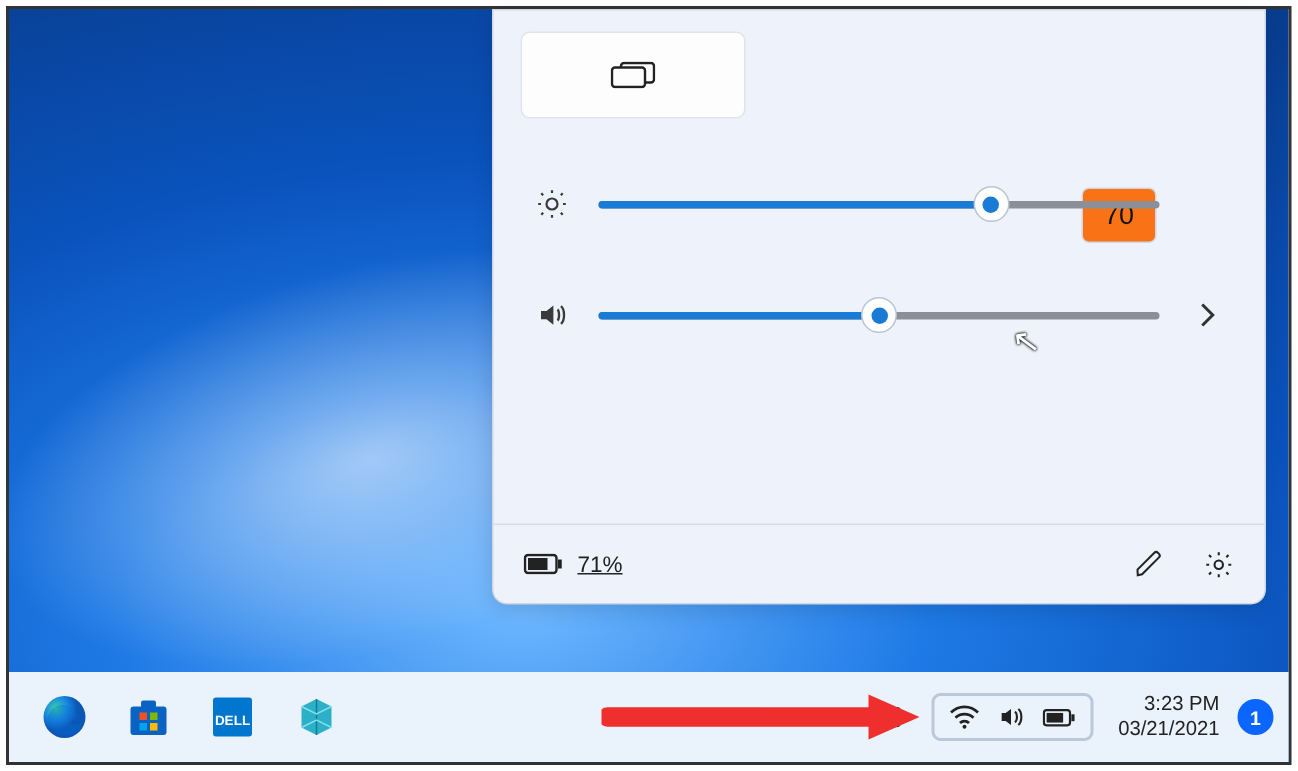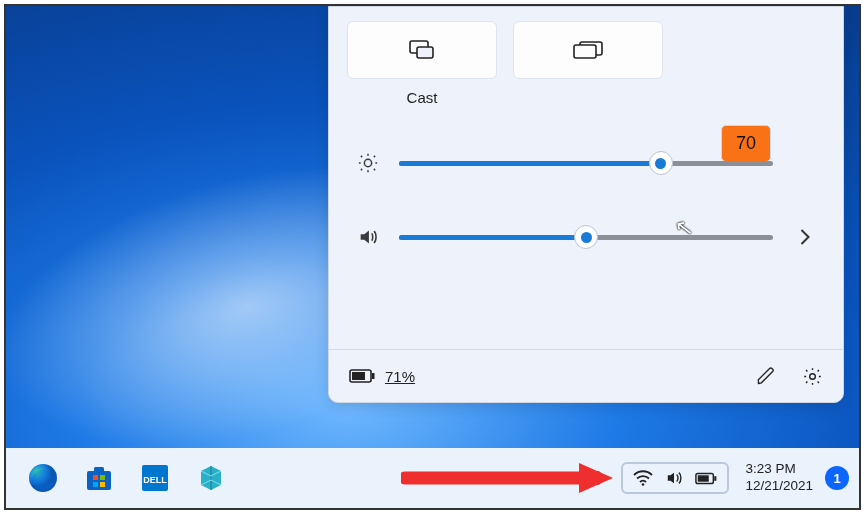--- a/index.html
+++ b/index.html
@@ -7,21 +7,21 @@
   .desktop{position:absolute;inset:0;background:radial-gradient(ellipse 900px 500px at 40% 80%,#6fb8ff 0%,#1e7ae6 30%,#0a53bd 60%,#083b8b 100%);}
   .desktop::after{content:"";position:absolute;left:-60px;top:150px;width:600px;height:300px;border-radius:50%;background:radial-gradient(ellipse at center,rgba(255,255,255,.55) 0%,rgba(255,255,255,0) 60%);transform:rotate(-15deg);}
   
   .taskbar{position:absolute;left:0;right:0;bottom:0;height:60px;background:#eaf2fb;display:flex;align-items:center;}
   .tb-left{display:flex;align-items:flex-start;gap:22px;padding-left:20px;}
   .tb-icon{width:34px;height:34px;display:flex;align-items:center;justify-content:center;}
   .tb-spacer{flex:1;}
   .tb-right{display:flex;align-items:center;gap:6px;padding-right:10px;}
   .tray-mini{display:flex;align-items:center;gap:16px;margin-right:14px;color:#2b2b2b;}
   .tray-box{display:flex;align-items:center;gap:12px;border:2px solid #b9c8da;border-radius:6px;padding:6px 10px;background:#eaf2fb;}
-  .clock{display:flex;flex-direction:column;font-size:13.5px;color:#222;line-height:1.25;margin:0 6px 0 10px;}
+  .clock{display:flex;flex-direction:column;align-items:flex-end;font-size:13.5px;color:#222;line-height:1.25;margin:0 6px 0 10px;}
   .notif{width:24px;height:24px;border-radius:50%;background:#0a66ff;color:#fff;display:flex;align-items:center;justify-content:center;font-size:13px;font-weight:600;}
   
   .flyout{position:absolute;right:15px;top:0;width:514px;height:395px;background:#eef2fa;border:1px solid #cfd6e4;border-bottom-left-radius:10px;border-bottom-right-radius:10px;box-shadow:0 4px 14px rgba(0,0,0,.12);}
   .tiles{display:flex;gap:16px;padding:14px 18px 0 18px;}
   .tile{width:150px;}
   .tile-btn{height:56px;background:#fdfdfe;border:1px solid #dfe3ec;border-radius:6px;display:flex;align-items:center;justify-content:center;color:#222;}
   .tile-label{text-align:center;margin-top:10px;font-size:15px;color:#222;}
   .tooltip{position:absolute;right:72px;top:118px;background:#f97316;border:1px solid #cfd6e4;border-radius:5px;padding:7px 14px;font-size:18px;color:#111;}
   .slider-row{display:flex;align-items:center;gap:18px;padding:0 26px;margin-top:46px;}
   .slider-row.second{margin-top:52px;}
@@ -44,31 +44,20 @@
 <body>
 
 <div class="frame">
   <div class="desktop"></div>
 
   <div class="flyout">
     <div class="tiles">
       <div class="tile">
         <div class="tile-btn">
           <span>
-            <svg width="26" height="20" viewBox="0 0 26 20" fill="none" stroke="currentColor" stroke-width="1.6">
-              <rect x="1" y="1" width="18" height="12" rx="2"></rect>
-                <rect x="8" y="7" width="16" height="11" rx="2" fill="#eef2fa"></rect>
-            </svg>
-          </span>
-        </div>
-        <div class="tile-label">Cast</div>
-      </div>
-      <div class="tile">
-        <div class="tile-btn">
-          <span>
             <svg width="30" height="18" viewBox="0 0 30 18" fill="none" stroke="currentColor" stroke-width="1.6">
               <rect x="7" y="1" width="22" height="13" rx="2"></rect>
                 <rect x="1" y="4" width="22" height="13" rx="2" fill="#fdfdfe"></rect>
             </svg>
           </span>
         </div>
       </div>
     </div>
 
     <div class="tooltip">70</div>
@@ -211,21 +200,21 @@
         <span>
             <svg width="22" height="13" viewBox="0 0 24 13" fill="none" stroke="#222" stroke-width="1.6">
               <rect x="1" y="1" width="19" height="11" rx="2"></rect>
               <rect x="3" y="3" width="12" height="7" fill="#222" stroke="none"></rect>
               <rect x="21" y="4" width="2.3" height="5" fill="#222" stroke="none"></rect>
             </svg>
           </span>
       </div>
       <div class="clock">
         <span>3:23 PM</span>
-        <span>12/21/2021</span>
+        <span>03/21/2021</span>
       </div>
       <div class="notif">1</div>
     </div>
   </div>
 
   <div class="arrow">
     <svg width="215" height="36" viewBox="0 0 215 36">
         <path d="M4 18 H185" stroke="#ef2e2e" stroke-width="13" stroke-linecap="round"></path>
         <path d="M178 3 L212 18 L178 33 Z" fill="#ef2e2e"></path>
       </svg>

